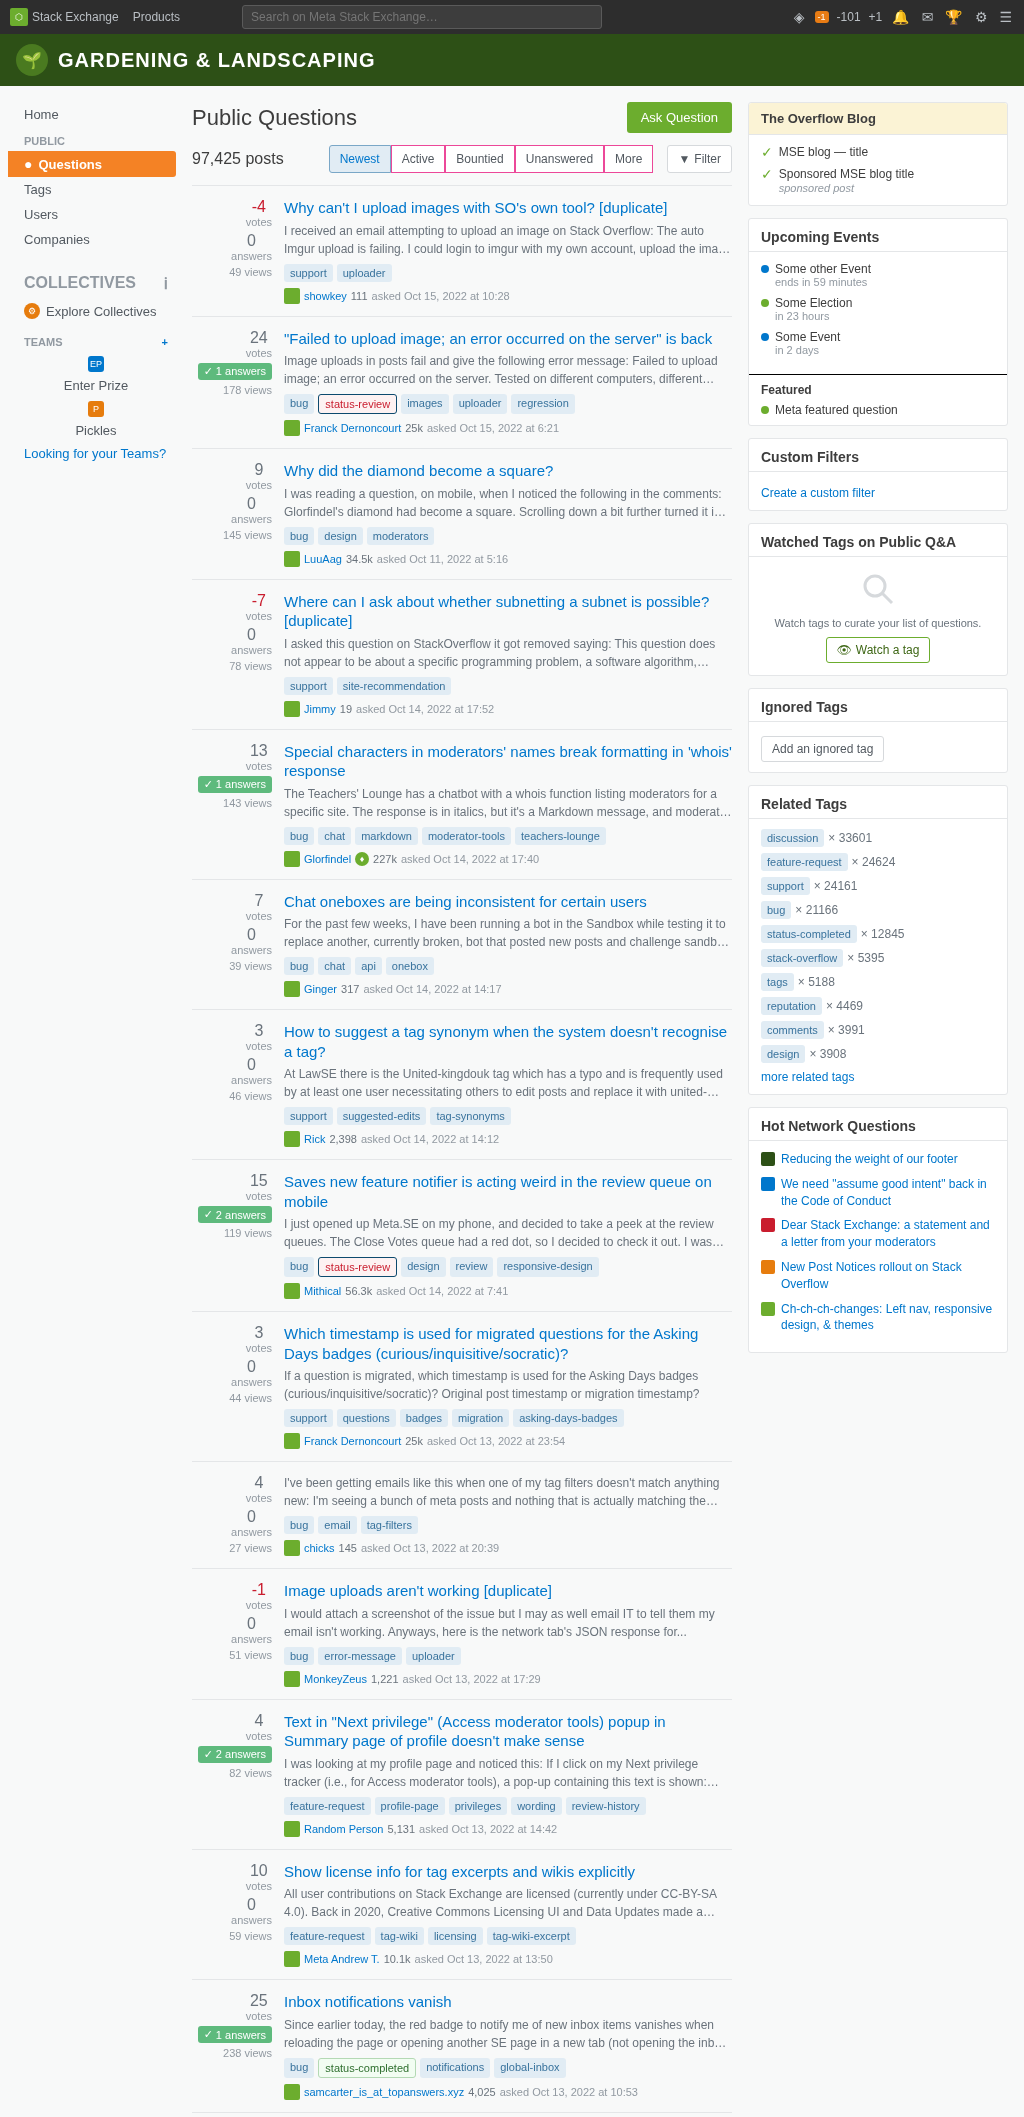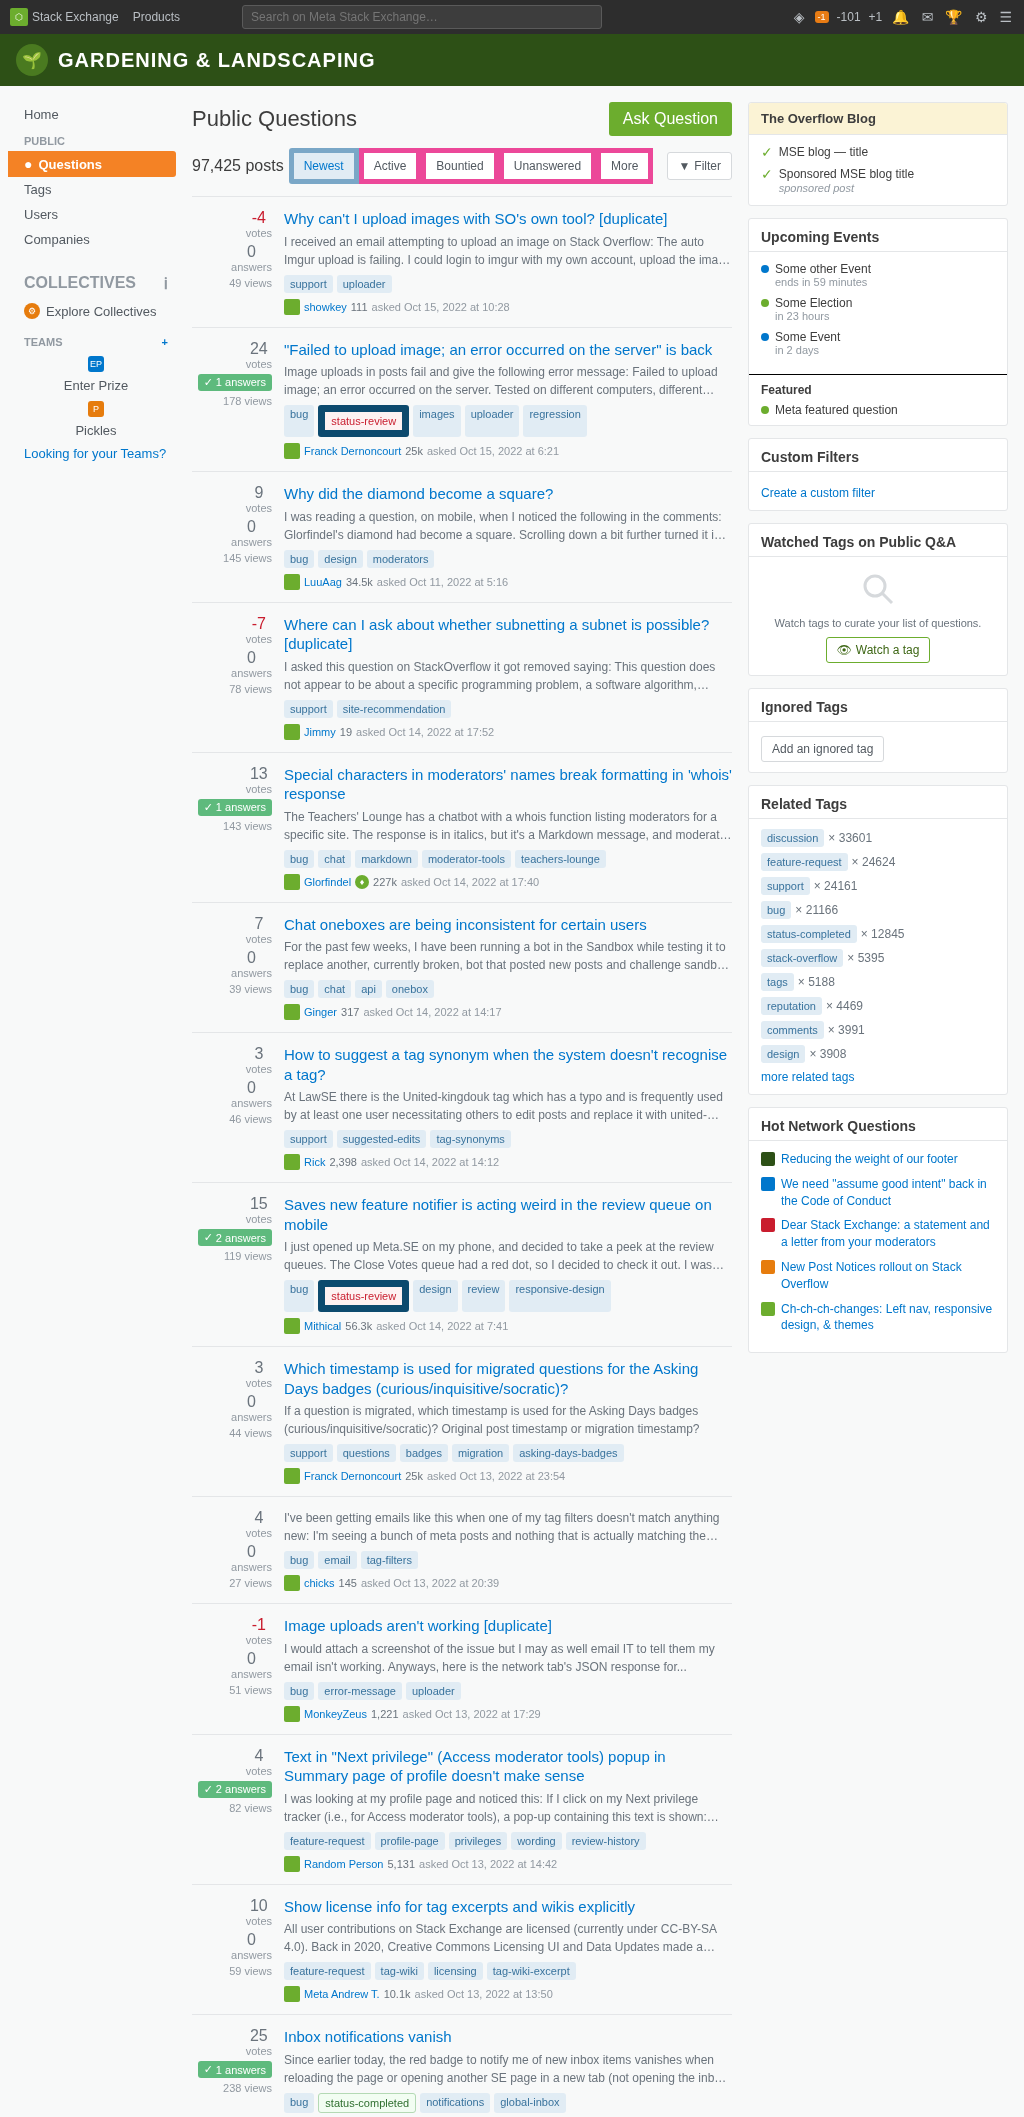--- a/index.html
+++ b/index.html
@@ -42,45 +42,45 @@
     .team-item { display: flex; align-items: center; gap: 6px; padding: 4px 8px; color: #525960; font-size: 13px; cursor: pointer; flex-direction: column; }
     .team-icon { width: 16px; height: 16px; border-radius: 3px; display: flex; align-items: center; justify-content: center; font-size: 9px; color: white; }
     .team-icon.blue { background: #0077cc; }
     .team-icon.orange { background: #e67c0d; }
     .looking-for-teams { color: #0077cc; font-size: 13px; padding: 4px 8px; cursor: pointer; }
 
     
     .main-content { flex: 1; min-width: 0; }
     .page-title-row { display: flex; align-items: center; justify-content: space-between; margin-bottom: 12px; }
     .page-title { font-size: 22px; font-weight: 400; color: #3d3d3d; }
-    .ask-btn { background: #6cad2e; color: white; border: none; border-radius: 3px; padding: 8px 14px; font-size: 16px; cursor: pointer; font-weight: 500; }
+    .ask-btn { background: #6cad2e; color: white; border: none; border-radius: 3px; padding: 8px 14px; font-size: 13px; cursor: pointer; font-weight: 500; }
 
     .questions-header { display: flex; align-items: center; justify-content: space-between; margin-bottom: 12px; }
     .post-count { font-size: 16px; color: #3d3d3d; font-weight: 400; }
     .filter-tabs { display: flex; align-items: center; gap: 0; }
-    .filter-tab { padding: 6px 10px; border: 5px solid #ec4899; font-size: 12px; color: #525960; cursor: pointer; background: white; }
+    .filter-tab { padding: 6px 10px; border: 1px solid #ec4899; font-size: 12px; color: #525960; cursor: pointer; background: white; }
     .filter-tab:first-child { border-radius: 3px 0 0 3px; }
     .filter-tab.active { background: #e1ecf4; border-color: #7aa7c7; color: #0077cc; }
     .filter-btn { margin-left: 8px; padding: 6px 10px; border: 1px solid #d6d9dc; border-radius: 3px; font-size: 12px; color: #525960; cursor: pointer; background: white; display: flex; align-items: center; gap: 4px; }
 
     
     .question-item { display: flex; gap: 12px; padding: 12px 0; border-top: 1px solid #e4e6e8; }
     .question-stats { display: flex; flex-direction: column; align-items: flex-end; gap: 4px; min-width: 80px; flex-shrink: 0; font-size: 12px; color: #6a737c; }
     .stat-row { text-align: center; }
     .stat-num { font-size: 16px; color: #6a737c; }
     .stat-num.negative { color: #c91d2e; }
     .stat-label { font-size: 11px; color: #9199a1; }
     .answer-badge { background: #5eba7d; color: white; border-radius: 3px; padding: 2px 6px; font-size: 11px; display: flex; align-items: center; gap: 3px; }
 
     .question-body { flex: 1; min-width: 0; }
     .question-title { font-size: 15px; color: #0077cc; text-decoration: none; display: block; margin-bottom: 4px; line-height: 1.3; }
     .question-excerpt { font-size: 12px; color: #6a737c; line-height: 1.5; margin-bottom: 6px; display: -webkit-box; -webkit-line-clamp: 2; -webkit-box-orient: vertical; overflow: hidden; }
     .tags-row { display: flex; flex-wrap: wrap; gap: 4px; margin-bottom: 6px; }
     .tag { background: #e1ecf4; color: #39739d; padding: 3px 6px; border-radius: 3px; font-size: 11px; cursor: pointer; text-decoration: none; }
-    .tag.red { background: #fdf2f2; color: #c91d2e; border: 7px solid #0c4a6e; }
+    .tag.red { background: #fdf2f2; color: #c91d2e; border: 1px solid #0c4a6e; }
     .tag.green { background: #f2fdf2; color: #2f6f2f; border: 1px solid #b4d9b4; }
     .question-meta { font-size: 11px; color: #9199a1; display: flex; align-items: center; gap: 4px; }
     .user-avatar { width: 16px; height: 16px; border-radius: 2px; background: #6cad2e; display: inline-block; vertical-align: middle; }
     .user-name { color: #0077cc; }
     .user-rep { color: #6a737c; }
     .mod-badge { background: #6cad2e; color: white; border-radius: 50%; width: 14px; height: 14px; display: inline-flex; align-items: center; justify-content: center; font-size: 9px; }
 
     
     .right-sidebar { width: 260px; flex-shrink: 0; }
     .sidebar-widget { background: white; border: 1px solid #e4e6e8; border-radius: 3px; margin-bottom: 12px; }

